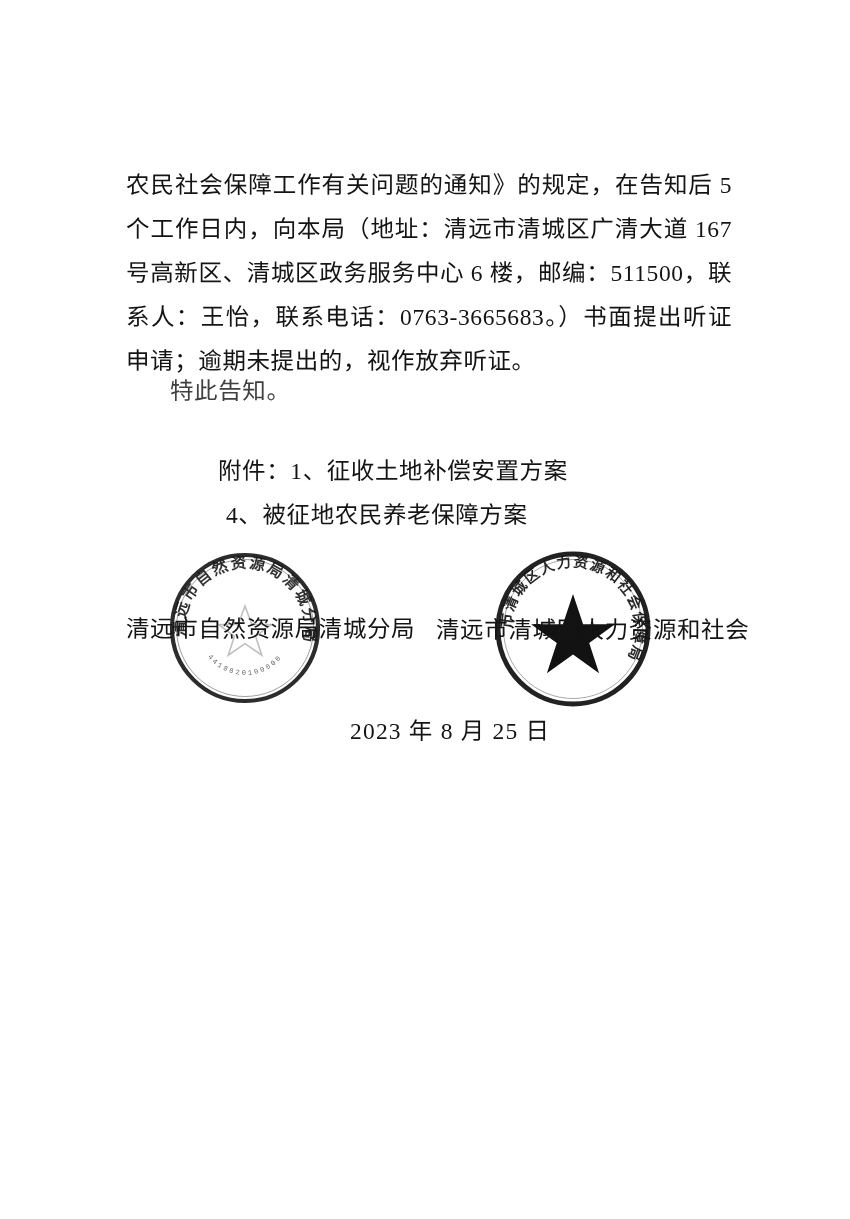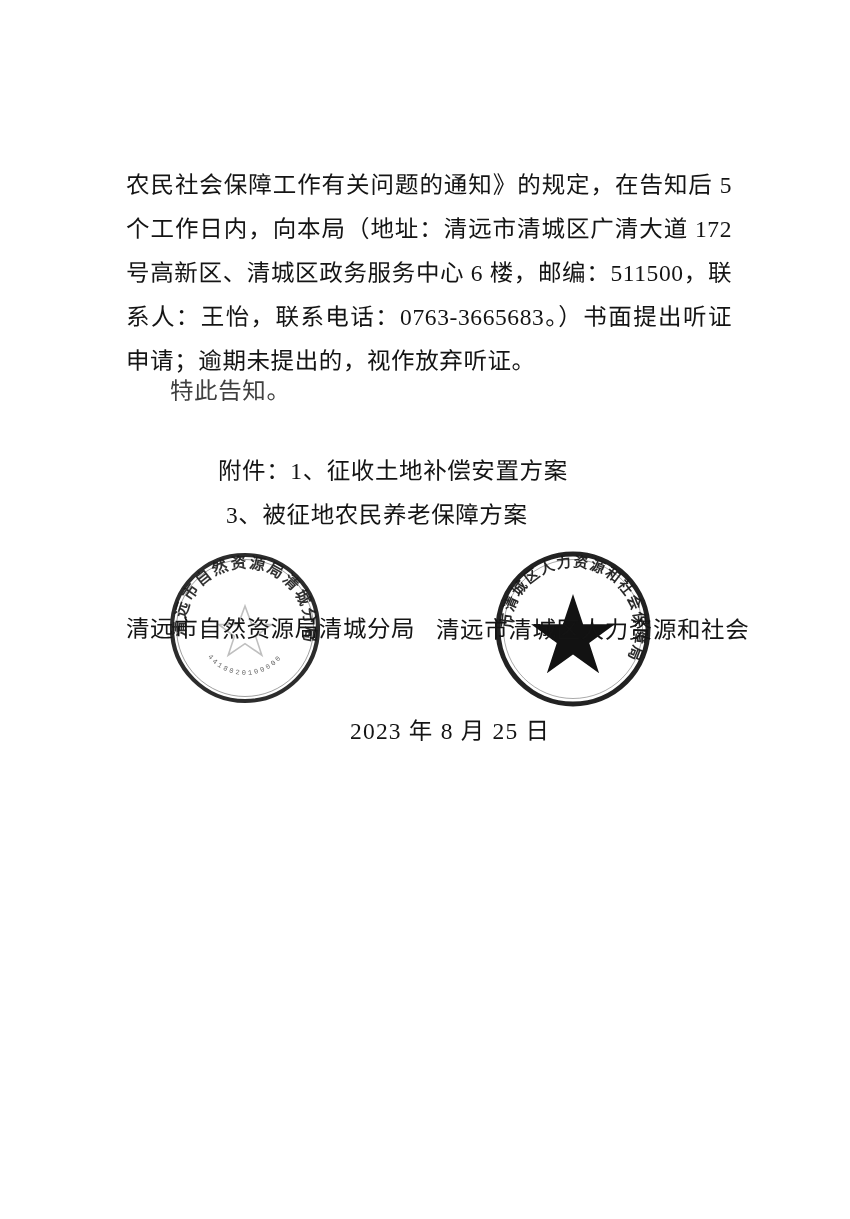--- a/index.html
+++ b/index.html
@@ -130,28 +130,28 @@
 
   .seal-left  { left: 165px; top: 548px; width: 160px; height: 160px; }
   .seal-right { left: 490px; top: 546px; width: 166px; height: 166px; }
 </style>
 </head>
 <body>
 
 <div id="page">
 
   <div class="body-block">
-    <p class="para first">农民社会保障工作有关问题的通知》的规定，在告知后 5 个工作日内，向本局（地址：清远市清城区广清大道 172 号高新区、清城区政务服务中心 6 楼，邮编：511500，联系人：王怡，联系电话：0763-3665683。）书面提出听证申请；逾期未提出的，视作放弃听证。</p>
+    <p class="para first">农民社会保障工作有关问题的通知》的规定，在告知后 5 个工作日内，向本局（地址：清远市清城区广清大道 167 号高新区、清城区政务服务中心 6 楼，邮编：511500，联系人：王怡，联系电话：0763-3665683。）书面提出听证申请；逾期未提出的，视作放弃听证。</p>
   </div>
 
   <div class="notice-line">特此告知。</div>
 
   <div class="attach-1">附件：1、征收土地补偿安置方案</div>
 
-  <div class="attach-2">3、被征地农民养老保障方案</div>
+  <div class="attach-2">4、被征地农民养老保障方案</div>
 
   <div class="seal seal-left">
     <svg viewBox="0 0 160 160" width="160" height="160" aria-hidden="true">
       <defs>
         <path id="rimL" d="M 80,80 m -60,0 a 60,60 0 1,1 120,0 a 60,60 0 1,1 -120,0"></path>
         <path id="rimLbot" d="M 80,80 m -47,0 a 47,47 0 1,0 94,0"></path>
       </defs>
 
       <circle cx="80" cy="80" r="73" fill="none" stroke="#1a1a1a" stroke-width="4.2" opacity="0.92"></circle>
       <circle cx="80" cy="80" r="68.5" fill="none" stroke="#2a2a2a" stroke-width="1" opacity="0.45"></circle>

